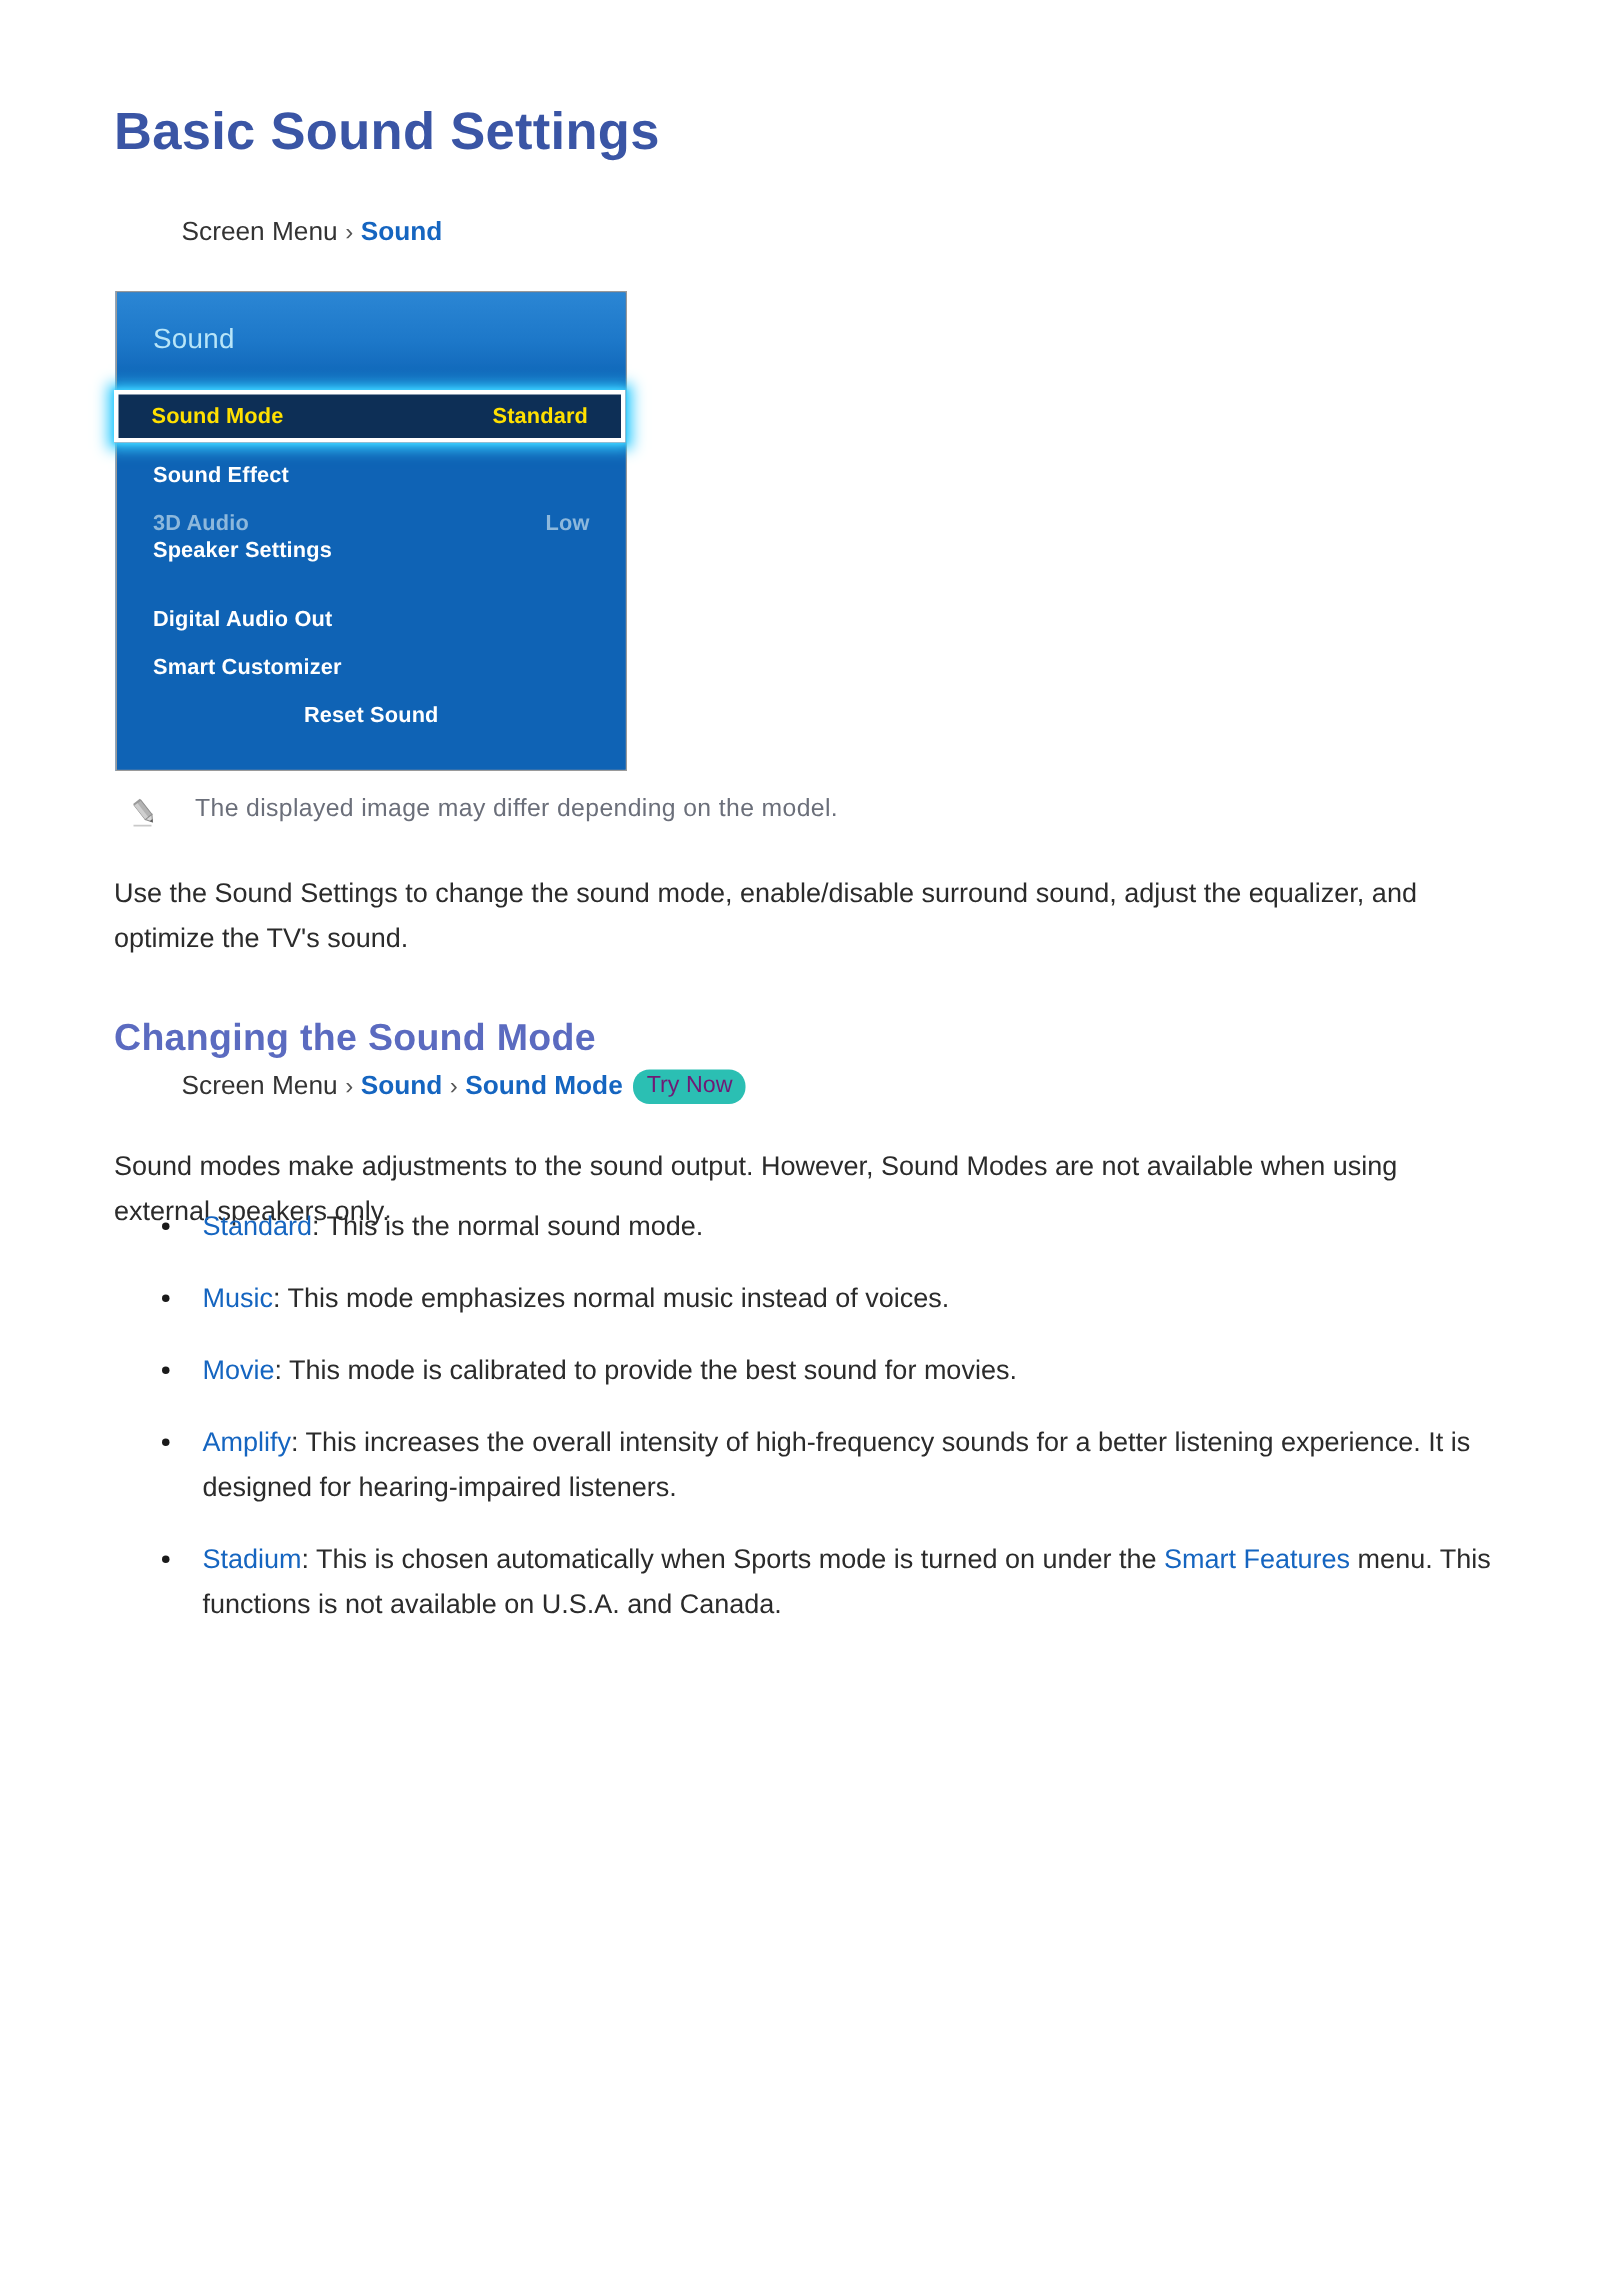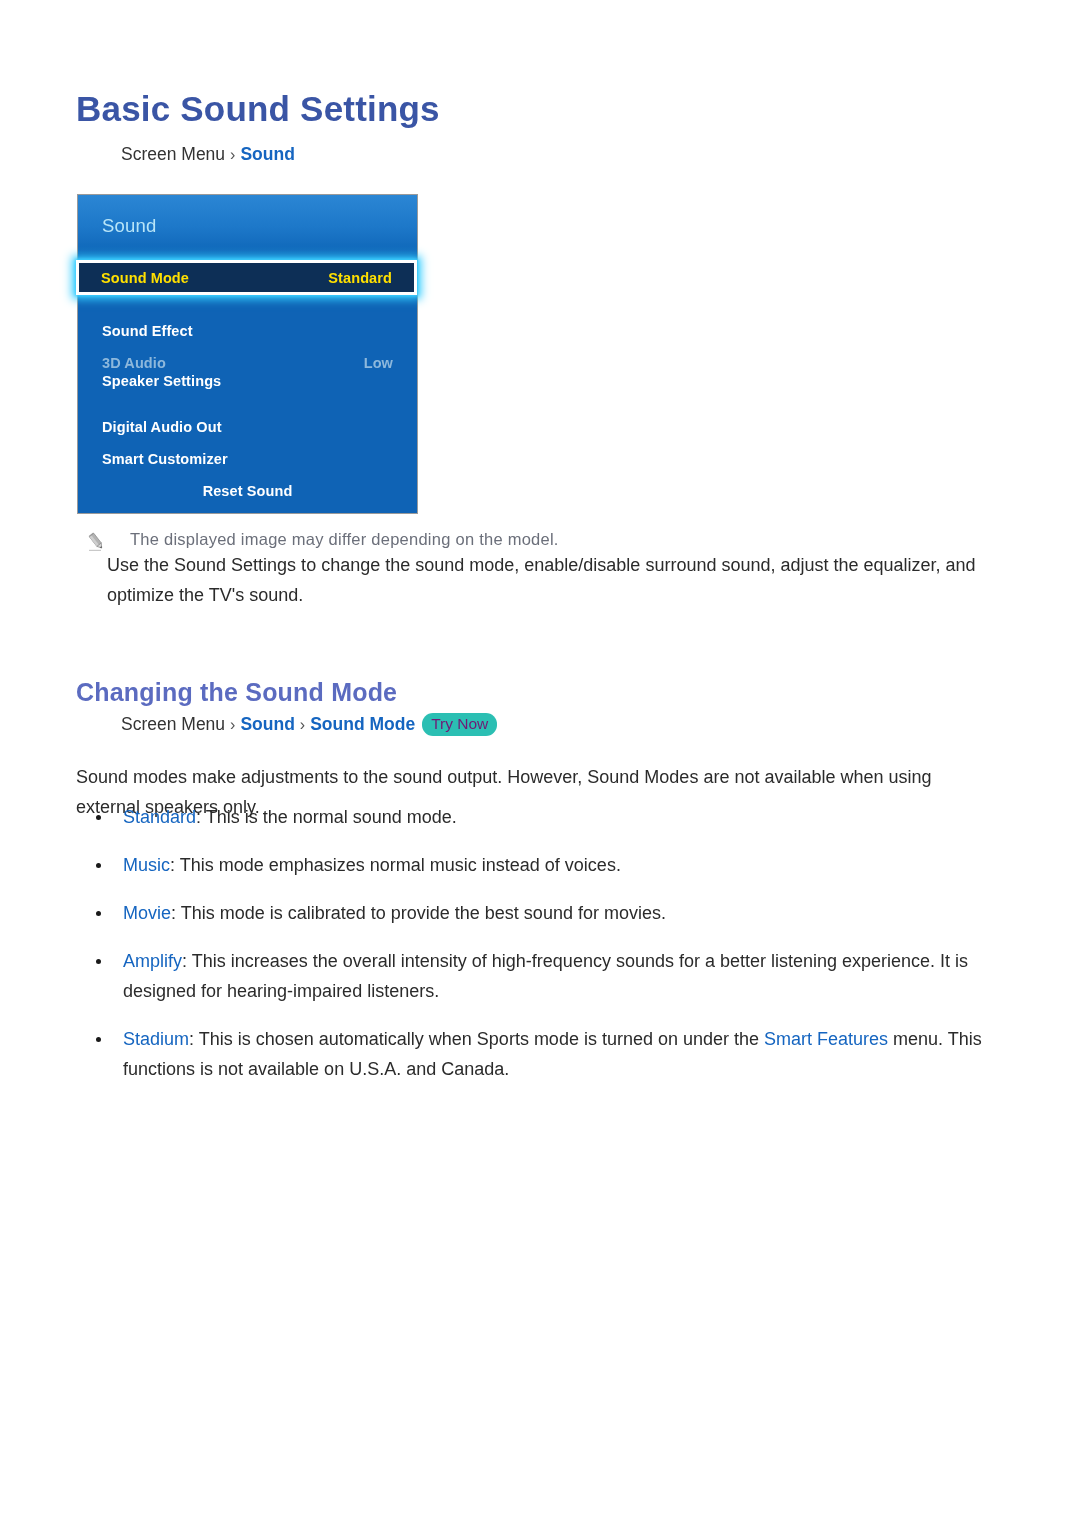--- a/index.html
+++ b/index.html
@@ -21,21 +21,21 @@
     left: 0; top: 0;
     width: 1080px;
     height: 1527px;
     padding: 0;
   }
 
   
   .doc-title {
     position: absolute;
     left: 76px;
-    top: 66px;
+    top: 45px;
     font-size: 35px;
     font-weight: bold;
     color: #3a55a5;
     letter-spacing: 0.2px;
   }
 
   
   .breadcrumb {
     font-size: 17.5px;
     color: #333333;
@@ -104,21 +104,21 @@
   .tv-panel-body {
     position: relative;
     height: 260px;
     background: #0f63b5;
   }
 
   .tv-row {
     position: relative;
     height: 32px;
     margin: 0 0 0 0;
-    padding: 14px 24px 0 24px;
+    padding: 0 24px 0 24px;
     display: flex;
     align-items: center;
     justify-content: space-between;
     font-size: 14.5px;
     color: #ffffff;
     font-weight: bold;
     letter-spacing: 0.1px;
   }
   .tv-row .tv-val {
     font-weight: bold;
@@ -185,38 +185,38 @@
 
   
   .para {
     position: absolute;
     left: 76px;
     width: 900px;
     font-size: 18px;
     line-height: 30px;
     color: #2b2b2b;
   }
-  .para-intro { top: 532px; margin-left: 31px; }
+  .para-intro { top: 562px; }
   .para-modes { top: 744px; }
 
   
   .section-heading {
     position: absolute;
     left: 76px;
     top: 657px;
     font-size: 25px;
     font-weight: bold;
     color: #5b6bc0;
     letter-spacing: 0.2px;
   }
 
   
   .bullets {
     position: absolute;
-    left: 76px;
+    left: 88px;
     top: 802px;
     width: 920px;
   }
   .bullet-item {
     position: relative;
     padding-left: 47px;
     margin-bottom: 18px;
     font-size: 18px;
     line-height: 30px;
     color: #2b2b2b;

